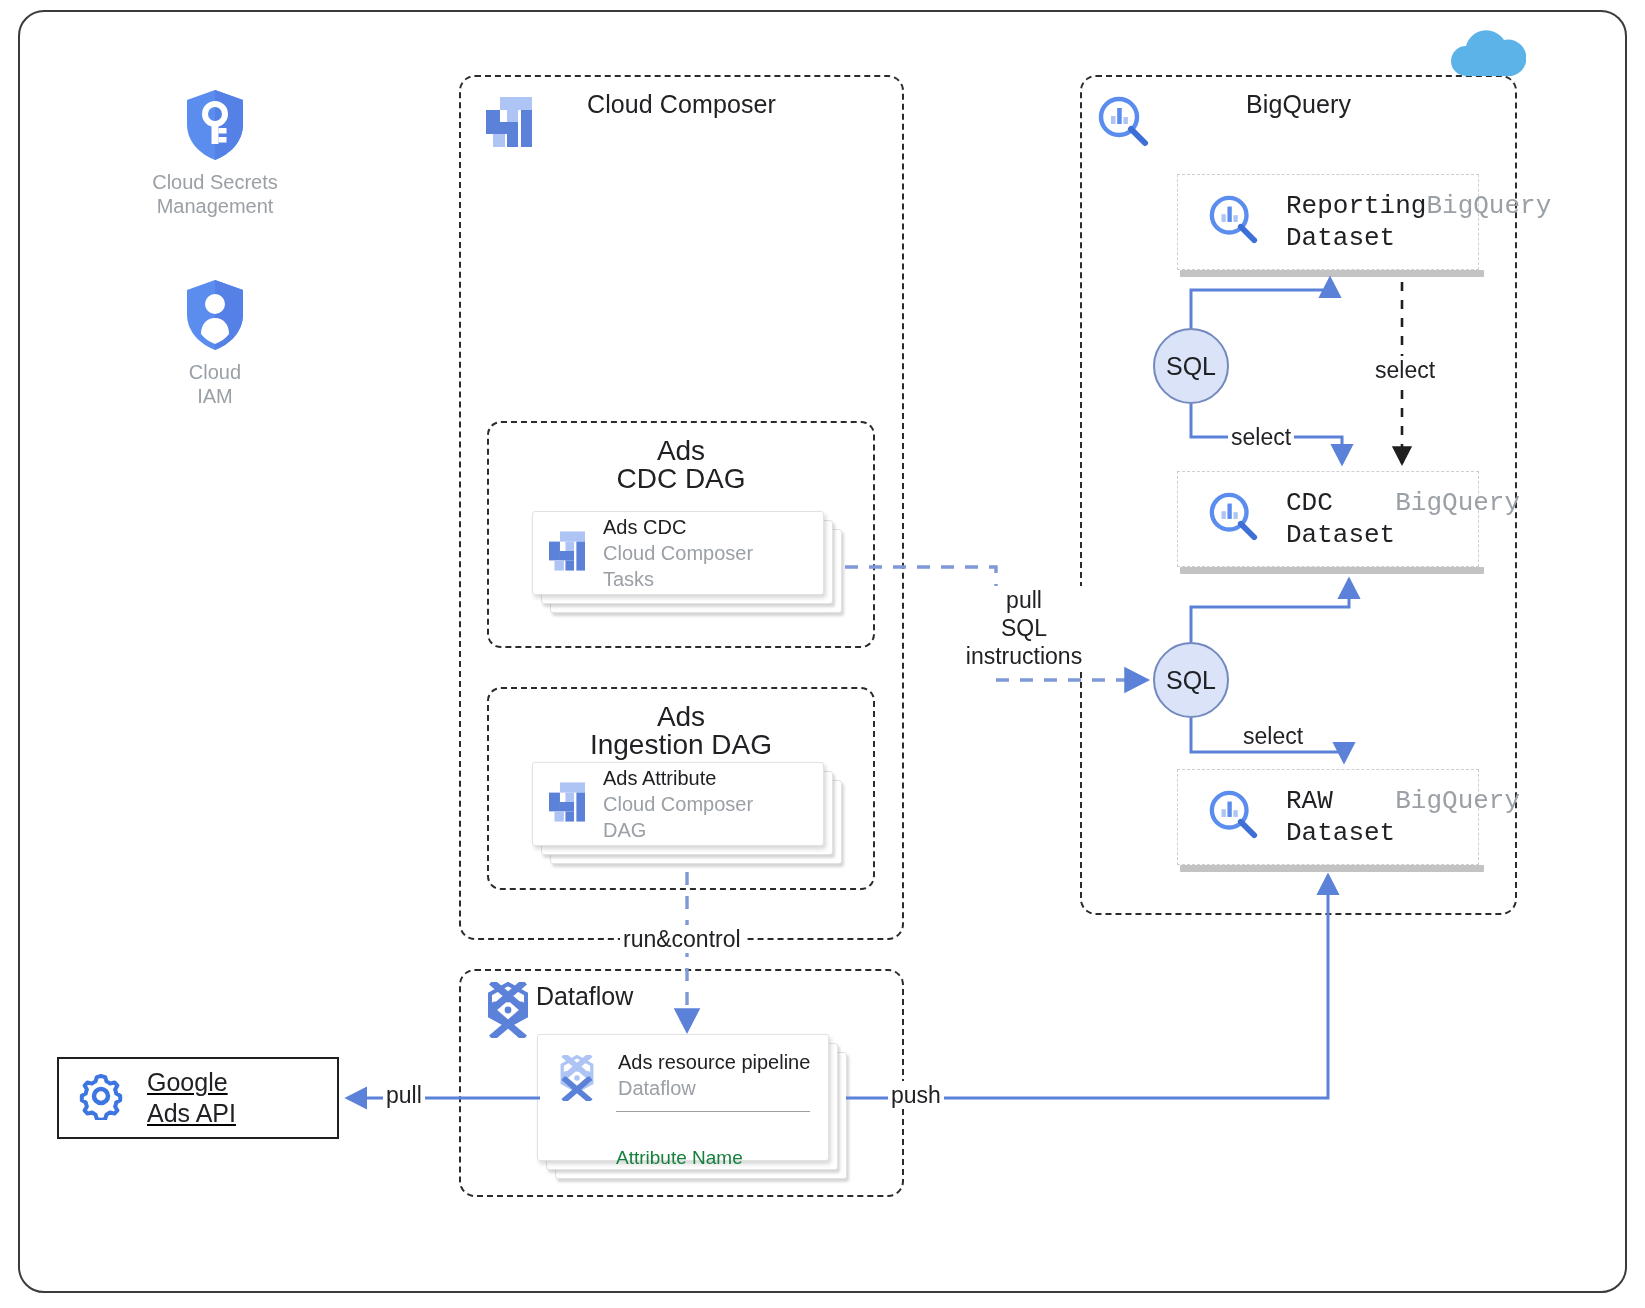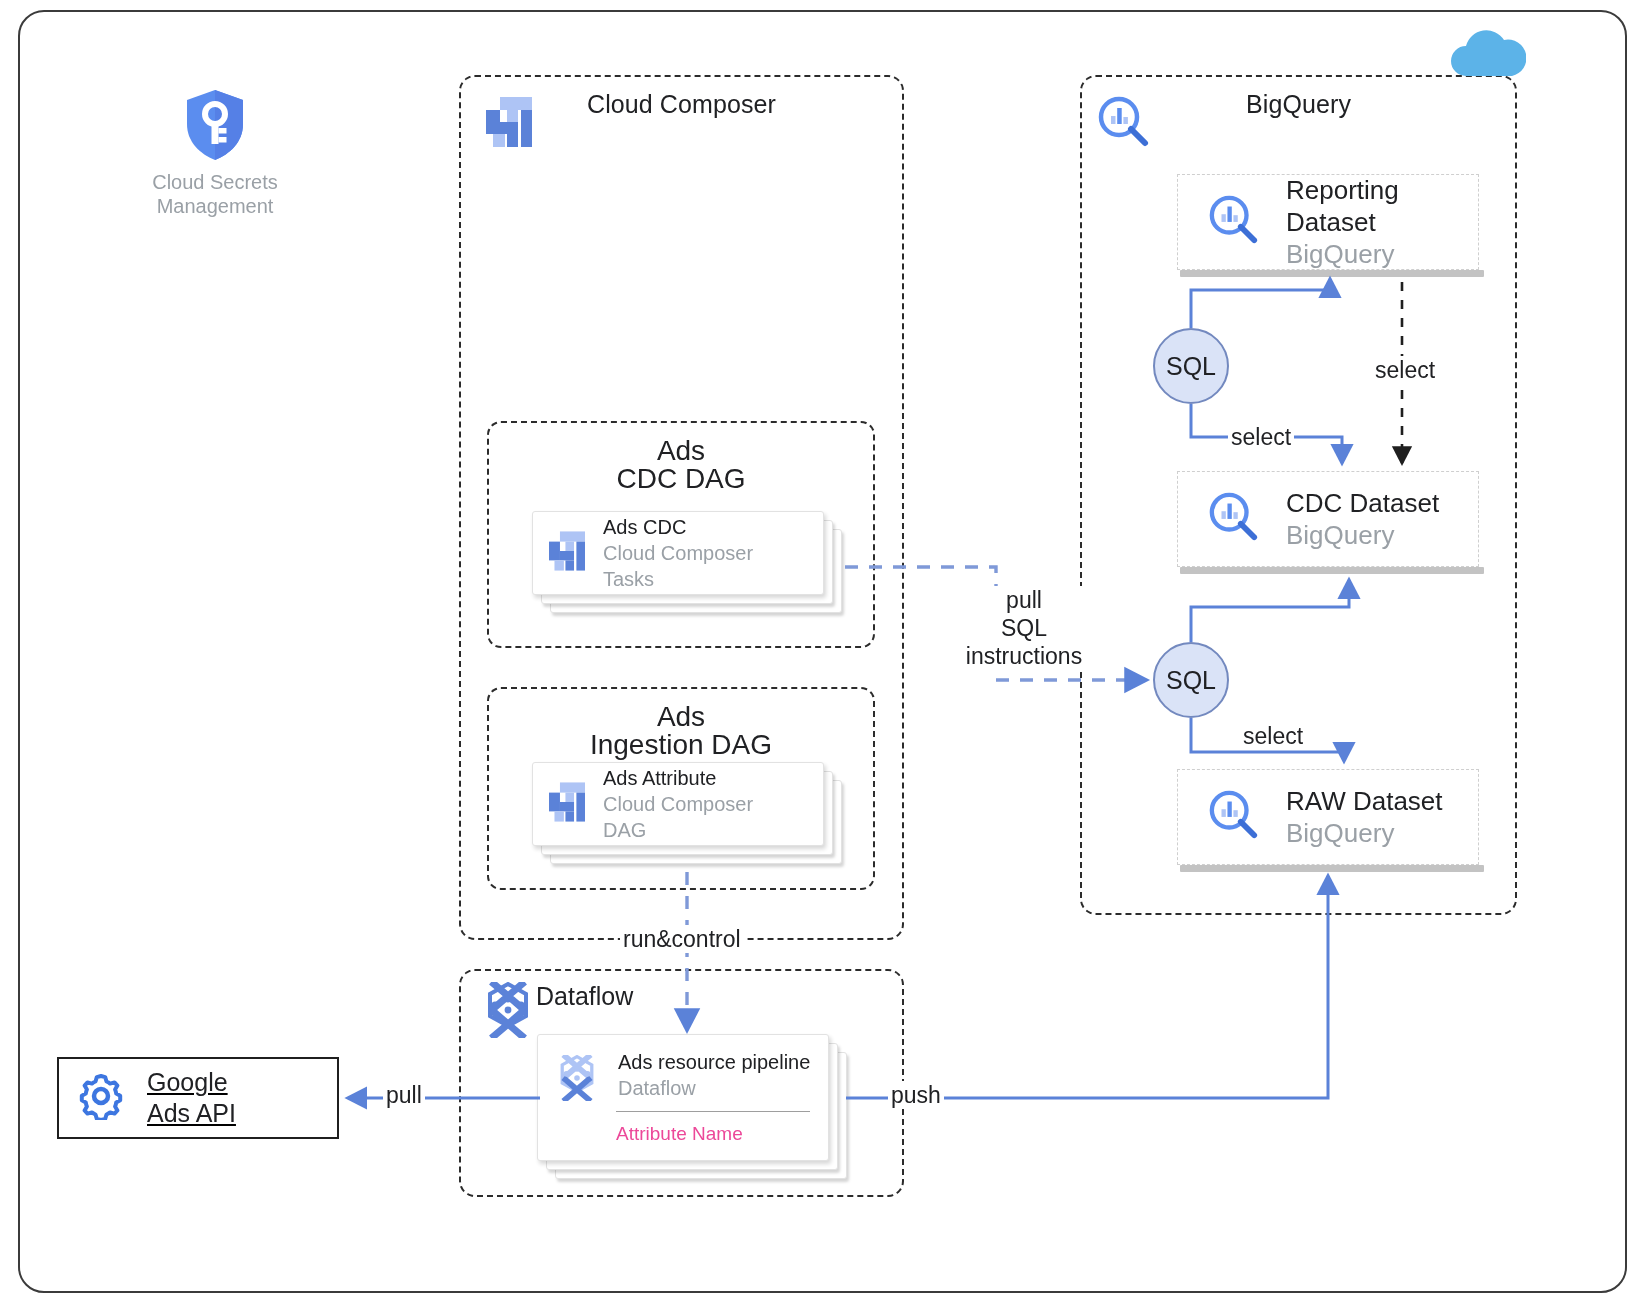--- a/index.html
+++ b/index.html
@@ -72,42 +72,42 @@
     padding: 0 16px;
   }
   .card-ico { flex: 0 0 auto; margin-right: 18px; }
   .card-txt { display: flex; flex-direction: column; justify-content: center; }
   .card-title { font-size: 20px; color: #202124; line-height: 26px; }
   .card-sub   { font-size: 20px; color: #9aa0a6; line-height: 26px; }
   .card-divider {
     position: absolute; background: #9e9e9e; height: 1px;
   }
   .card-attr {
-    position: absolute; font-size: 19px; color: #ec4899;
+    position: absolute; font-size: 19px; color: #15803d; margin-top: 24px;
   }
   
   .ds-card {
     position: absolute;
     border: 1px dashed #cfcfcf;
     background: #ffffff;
   }
   .ds-card::after {
     content: "";
     position: absolute;
     left: 2px; right: -6px; bottom: -8px;
     height: 7px;
     background: #c3c3c3;
     border-radius: 1px;
   }
   .ds-inner {
     position: absolute; left: 0; top: 0; width: 100%; height: 100%;
     display: flex; align-items: center; padding-left: 30px;
   }
   .ds-ico { flex: 0 0 auto; margin-right: 26px; }
-  .ds-txt { display: flex; flex-direction: column; }
+  .ds-txt { display: flex; flex-direction: row; font-family: Liberation Mono, monospace; }
   .ds-title { font-size: 26px; color: #202124; line-height: 32px; }
   .ds-sub   { font-size: 26px; color: #9aa0a6; line-height: 32px; }
   
   .plain-box {
     position: absolute;
     border: 2px solid #1f1f1f;
     background: #ffffff;
     display: flex; align-items: center;
     padding-left: 18px;
   }
@@ -161,20 +161,32 @@
       <rect x="27.5" y="33" width="7" height="23" fill="#ffffff"></rect>
       <rect x="34.5" y="40" width="8" height="5.5" fill="#ffffff"></rect>
       <rect x="34.5" y="49" width="8" height="5.5" fill="#ffffff"></rect>
     </svg>
     <div class="rail-cap">
       <span>Cloud Secrets</span><br>
       <span>Management</span>
     </div>
   </div>
 
+  <div class="rail-item" style="left:140px; top:278px; width:150px;">
+    <svg width="62" height="74" viewBox="0 0 62 74">
+      <path d="M31 2 L59 12 V36 C59 54 46 66 31 72 C16 66 3 54 3 36 V12 Z" fill="#5b8def"></path>
+      <path d="M31 2 L59 12 V36 C59 54 46 66 31 72 Z" fill="#5580e6"></path>
+      <circle cx="31" cy="26" r="10" fill="#ffffff"></circle>
+      <path d="M31 40 C40 40 45 47 45 56 C41 61 36 64 31 66 C26 64 21 61 17 56 C17 47 22 40 31 40 Z" fill="#ffffff"></path>
+    </svg>
+    <div class="rail-cap">
+      <span>Cloud</span><br>
+      <span>IAM</span>
+    </div>
+  </div>
 
   <div class="dashed-group" style="left:459px; top:75px; width:445px; height:865px;">
     <div class="grp-title" style="top:13px;">Cloud Composer</div>
   </div>
   <svg width="46" height="50" viewBox="0 0 46 50" style="position:absolute; left:486px; top:97px;">
     <rect x="14" y="0" width="32" height="13" fill="#aec4f5"></rect>
     <rect x="21" y="13" width="11" height="12" fill="#aec4f5"></rect>
     <rect x="0" y="13" width="14" height="24" fill="#5b82d8"></rect>
     <rect x="14" y="25" width="18" height="12" fill="#5b82d8"></rect>
     <rect x="35" y="13" width="11" height="37" fill="#5b82d8"></rect>

